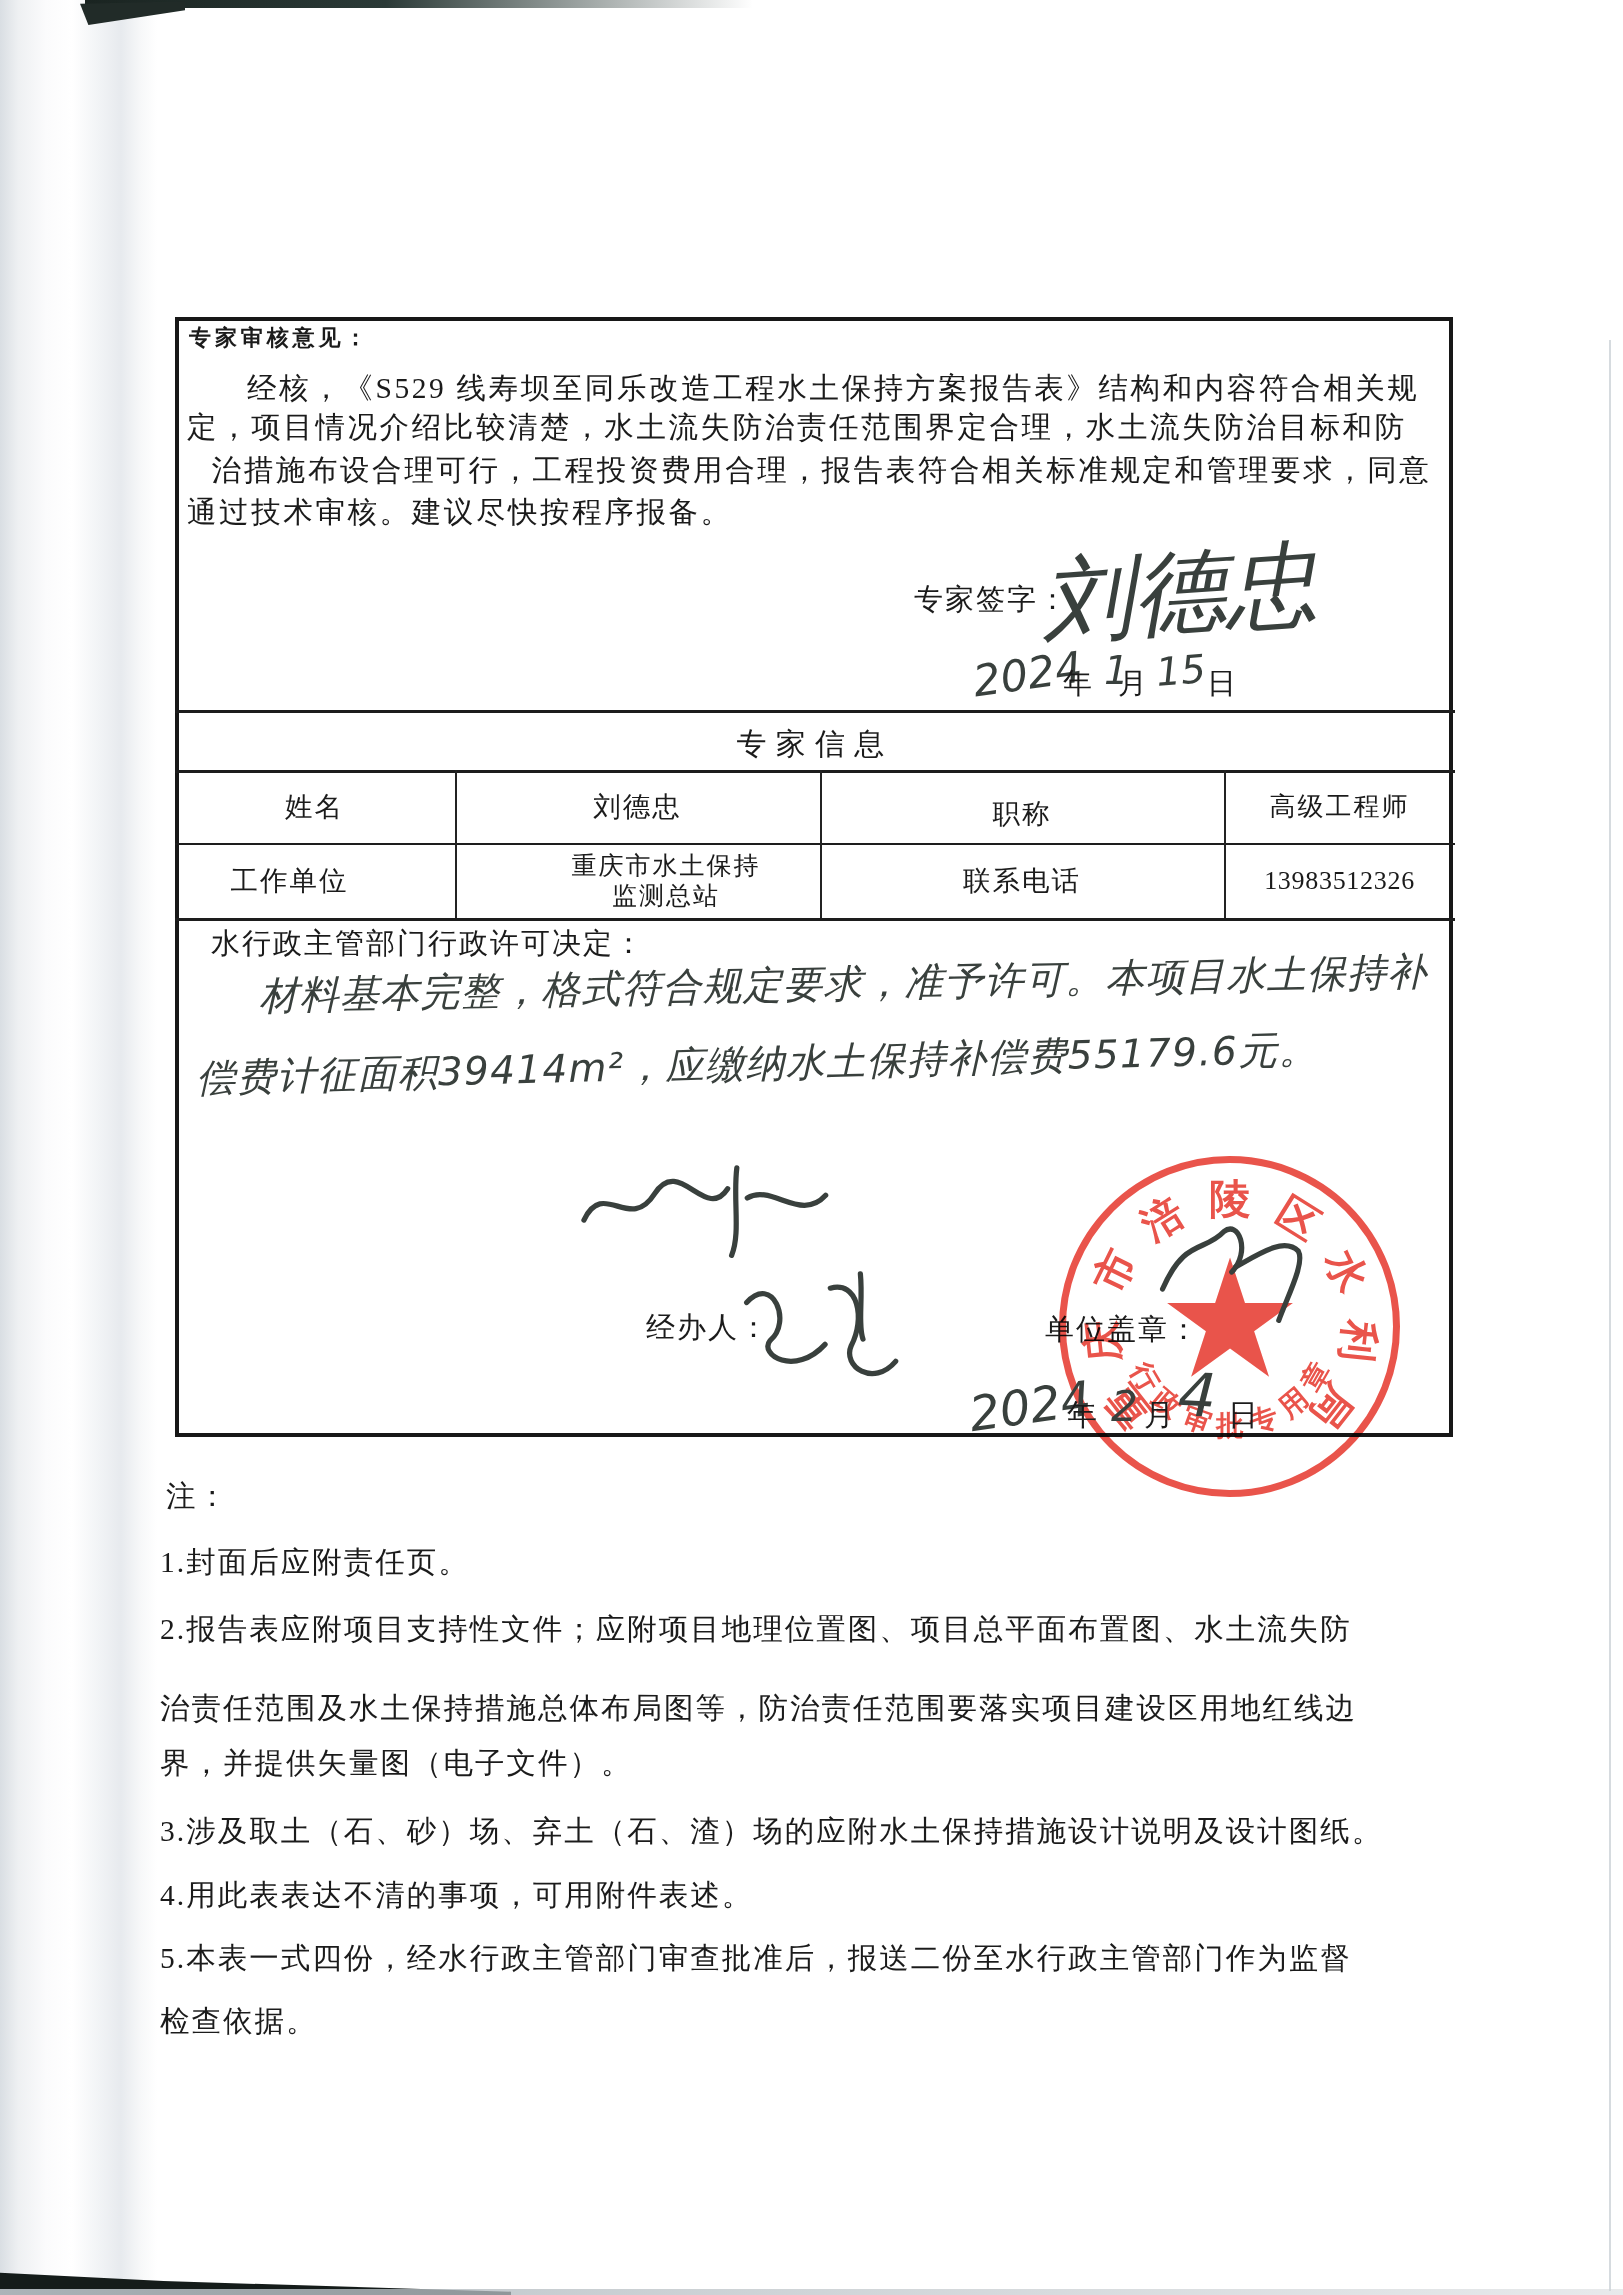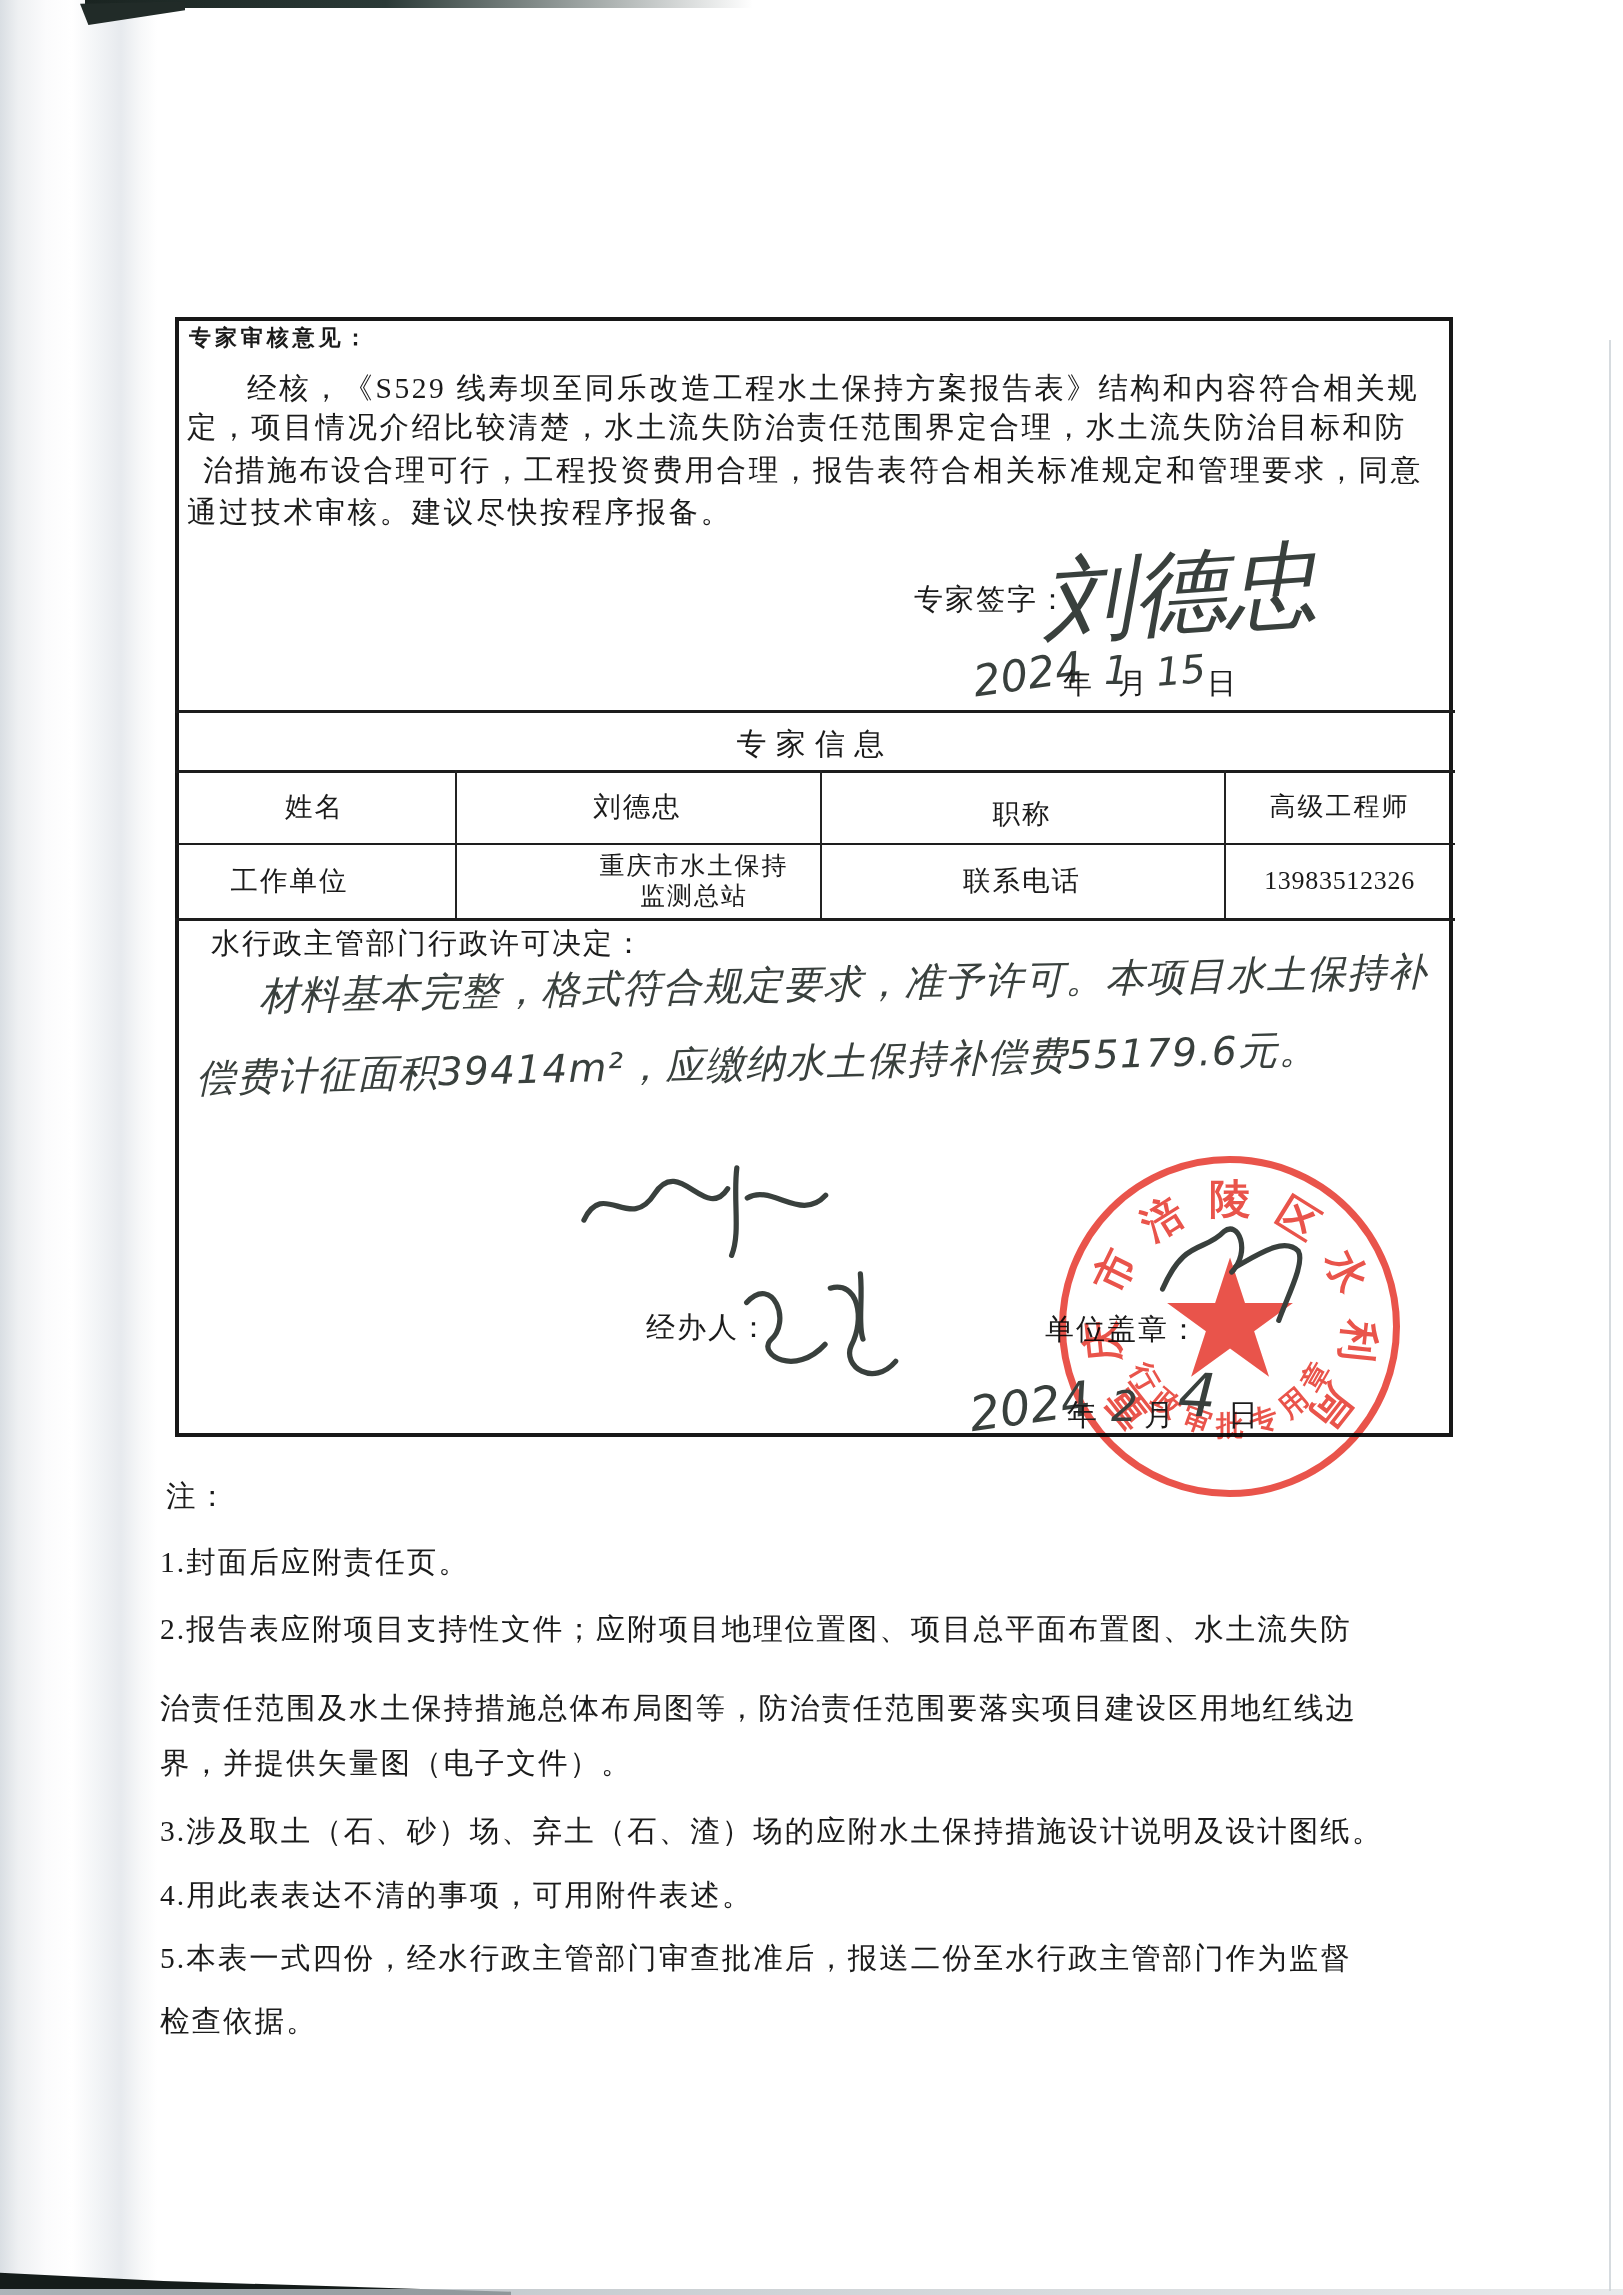--- a/index.html
+++ b/index.html
@@ -54,42 +54,42 @@
 <div class="abs hline" style="top:770px;height:2.6px;"></div>
 <div class="abs hline" style="top:843px;height:2px;"></div>
 <div class="abs hline" style="top:918px;height:2.6px;"></div>
 <div class="abs vline" style="left:455px;"></div>
 <div class="abs vline" style="left:820px;"></div>
 <div class="abs vline" style="left:1224px;"></div>
 
 <div class="abs print ptitle" style="left:189px;top:323px;">专家审核意见：</div>
 <div class="abs print pline" style="left:187px;top:371px;text-indent:60px;">经核，《S529 线寿坝至同乐改造工程水土保持方案报告表》结构和内容符合相关规</div>
 <div class="abs print pline" style="left:187px;top:410px;">定，项目情况介绍比较清楚，水土流失防治责任范围界定合理，水土流失防治目标和防</div>
-<div class="abs print pline" style="left:203px;top:453px;">治措施布设合理可行，工程投资费用合理，报告表符合相关标准规定和管理要求，同意</div>
+<div class="abs print pline" style="left:190px;top:453px;text-align:center;">治措施布设合理可行，工程投资费用合理，报告表符合相关标准规定和管理要求，同意</div>
 <div class="abs print pline" style="left:187px;top:495px;">通过技术审核。建议尽快按程序报备。</div>
 
 <div class="abs print plabel" style="left:914px;top:580px;">专家签字：</div>
 <div class="abs hand" style="left:1041px;top:531px;font-size:92px;transform:rotate(-4deg);">刘德忠</div>
 
 <div class="abs hand" style="left:973px;top:649px;font-size:43px;transform:rotate(-8deg);">2024</div>
 <div class="abs print plabel" style="left:1063px;top:664px;">年</div>
 <div class="abs hand" style="left:1104px;top:648px;font-size:39px;">1</div>
 <div class="abs print plabel" style="left:1118px;top:664px;">月</div>
 <div class="abs hand" style="left:1156px;top:648px;font-size:39px;transform:rotate(-5deg);">15</div>
 <div class="abs print plabel" style="left:1207px;top:664px;">日</div>
 
 <div class="abs print" style="left:175px;top:724px;width:1280px;text-align:center;font-size:30px;letter-spacing:9.2px;">专家信息</div>
 
 <div class="abs print cell" style="left:175px;top:770px;width:279px;height:73px;">姓名</div>
 <div class="abs print cell" style="left:455px;top:770px;width:365px;height:73px;">刘德忠</div>
 <div class="abs print cell" style="left:820px;top:770px;width:404px;height:87px;">职称</div>
 <div class="abs print cell" style="left:1224px;top:770px;width:231px;height:73px;font-size:26px;">高级工程师</div>
 
 <div class="abs print cell" style="left:175px;top:843px;width:229px;height:75px;">工作单位</div>
-<div class="abs print cell" style="left:455px;top:843px;width:422px;height:75px;flex-direction:column;font-size:25px;line-height:30px;padding-left:28px;">
+<div class="abs print cell" style="left:455px;top:843px;width:422px;height:75px;flex-direction:column;font-size:25px;line-height:30px;">
   <span>重庆市水土保持</span>
   <span>监测总站</span>
 </div>
 <div class="abs print cell" style="left:820px;top:843px;width:404px;height:75px;">联系电话</div>
 <div class="abs print cell" style="left:1224px;top:843px;width:231px;height:75px;font-size:26px;letter-spacing:0.7px;">13983512326</div>
 
 <div class="abs print plabel" style="left:187px;top:924px;margin-left:24px;">水行政主管部门行政许可决定：</div>
 <div class="abs hand" style="left:259px;top:957px;font-size:39px;letter-spacing:1.3px;transform:rotate(-1.2deg);">材料基本完整，格式符合规定要求，准予许可。本项目水土保持补</div>
 <div class="abs hand" style="left:196px;top:1037px;font-size:39px;letter-spacing:1.3px;transform:rotate(-1.5deg);">偿费计征面积39414m²，应缴纳水土保持补偿费55179.6元。</div>
 

